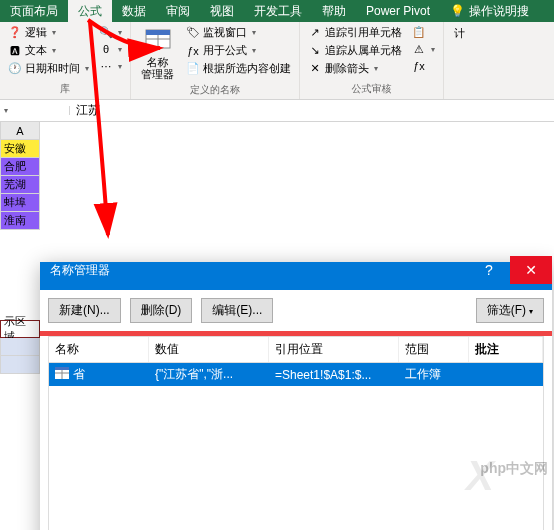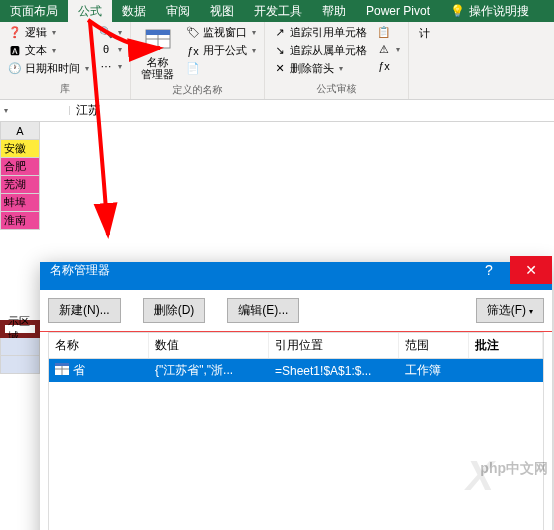--- a/index.html
+++ b/index.html
@@ -23,31 +23,31 @@
 .rb-big .icon { width: 28px; height: 28px; display: flex; align-items: center; justify-content: center; }
 .rb-icon { width: 14px; height: 14px; display: inline-flex; align-items: center; justify-content: center; }
 
 
 .formula-area { display: flex; height: 22px; background: #fff; border-bottom: 1px solid #d4d4d4; align-items: center; font-size: 12px; }
 .name-box { width: 70px; border-right: 1px solid #d4d4d4; padding: 0 4px; display: flex; align-items: center; justify-content: space-between; }
 
 
 .sheet-area { position: relative; background: #fff; height: 408px; }
 .sheet-left { position: absolute; left: 0; top: 0; width: 40px; display: flex; flex-direction: column; font-size: 11px; }
-.sheet-cell { height: 18px; border: 1px solid #d4d4d4; border-top: none; padding: 0 3px; display: flex; align-items: center; background: #ec4899; }
+.sheet-cell { height: 18px; border: 1px solid #d4d4d4; border-top: none; padding: 0 3px; display: flex; align-items: center; background: #8b5cf6; }
 .sheet-cell.header { background: #e8e8e8; justify-content: center; }
 .sheet-cell.yellow { background: #ffeb3b; }
 
 
 .dialog { position: absolute; left: 40px; top: 140px; width: 512px; height: 388px; background: #fff; box-shadow: 0 4px 20px rgba(0,0,0,0.3); display: flex; flex-direction: column; font-size: 12px; }
 .dialog-title { background: #0078d7; color: #fff; height: 28px; display: flex; align-items: center; justify-content: space-between; padding: 0 0 12px 10px; }
 .dialog-title-btns { display: flex; }
 .dialog-title-btn { width: 42px; height: 28px; display: flex; align-items: center; justify-content: center; cursor: pointer; color: #fff; font-size: 14px; }
 .dialog-title-btn.close { background: #e81123; }
-.dialog-toolbar { display: flex; padding: 8px; gap: 22px; border-bottom: 1px solid #ef4444; align-items: flex-end; }
+.dialog-toolbar { display: flex; padding: 8px; gap: 9px; border-bottom: 5px solid #ef4444; align-items: flex-end; }
 .dialog-btn { border: 1px solid #adadad; background: #e1e1e1; padding: 3px 10px; cursor: pointer; font-size: 12px; }
 .dialog-btn:disabled { color: #999; }
 .spacer { flex: 1; }
 .dialog-list { flex: 1; border: 1px solid #ddd; margin: 0 8px; display: flex; flex-direction: column; overflow: hidden; }
 .list-header { display: flex; background: #fff; border-bottom: 1px solid #ddd; font-size: 12px; }
 .list-header .col { padding: 4px 6px; border-right: 1px solid #eee; }
 .list-row { display: flex; background: #0078d7; color: #fff; font-size: 12px; align-items: center; }
 .list-row .col { padding: 3px 6px; overflow: hidden; white-space: nowrap; text-overflow: ellipsis; }
 .col.c1 { width: 100px; display: flex; align-items: center; gap: 4px; }
 .col.c2 { width: 120px; }
@@ -138,20 +138,21 @@
             <span>监视窗口</span>
             <span class="dd">▾</span>
           </div>
         <div class="rb-btn">
             <span class="rb-icon">ƒx</span>
             <span>用于公式</span>
             <span class="dd">▾</span>
           </div>
         <div class="rb-btn">
             <span class="rb-icon">📄</span>
+            <span>根据所选内容创建</span>
           </div>
       </div>
     </div>
     <div class="ribbon-group-label">定义的名称</div>
   </div>
 
   <div class="ribbon-group">
     <div class="ribbon-group-body">
       <div class="rb-col">
         <div class="rb-btn">
@@ -203,21 +204,21 @@
 
 <div class="sheet-area">
   <div class="sheet-left">
     <div class="sheet-cell header">A</div>
     <div class="sheet-cell yellow">安徽</div>
     <div class="sheet-cell">合肥</div>
     <div class="sheet-cell">芜湖</div>
     <div class="sheet-cell">蚌埠</div>
     <div class="sheet-cell">淮南</div>
     <div style="height:90px"></div>
-    <div class="sheet-cell" style="background:#fff;border:5px solid #7f1d1d">示区域</div>
+    <div class="sheet-cell" style="background:#fff;border:1px solid #7f1d1d">示区域</div>
     <div class="sheet-cell" style="background:#d9e1f2"></div>
     <div class="sheet-cell" style="background:#d9e1f2"></div>
   </div>
 
   <div class="dialog">
     <div class="dialog-title">
       <span>名称管理器</span>
       <div class="dialog-title-btns">
         <div class="dialog-title-btn">?</div>
         <div class="dialog-title-btn close">✕</div>

